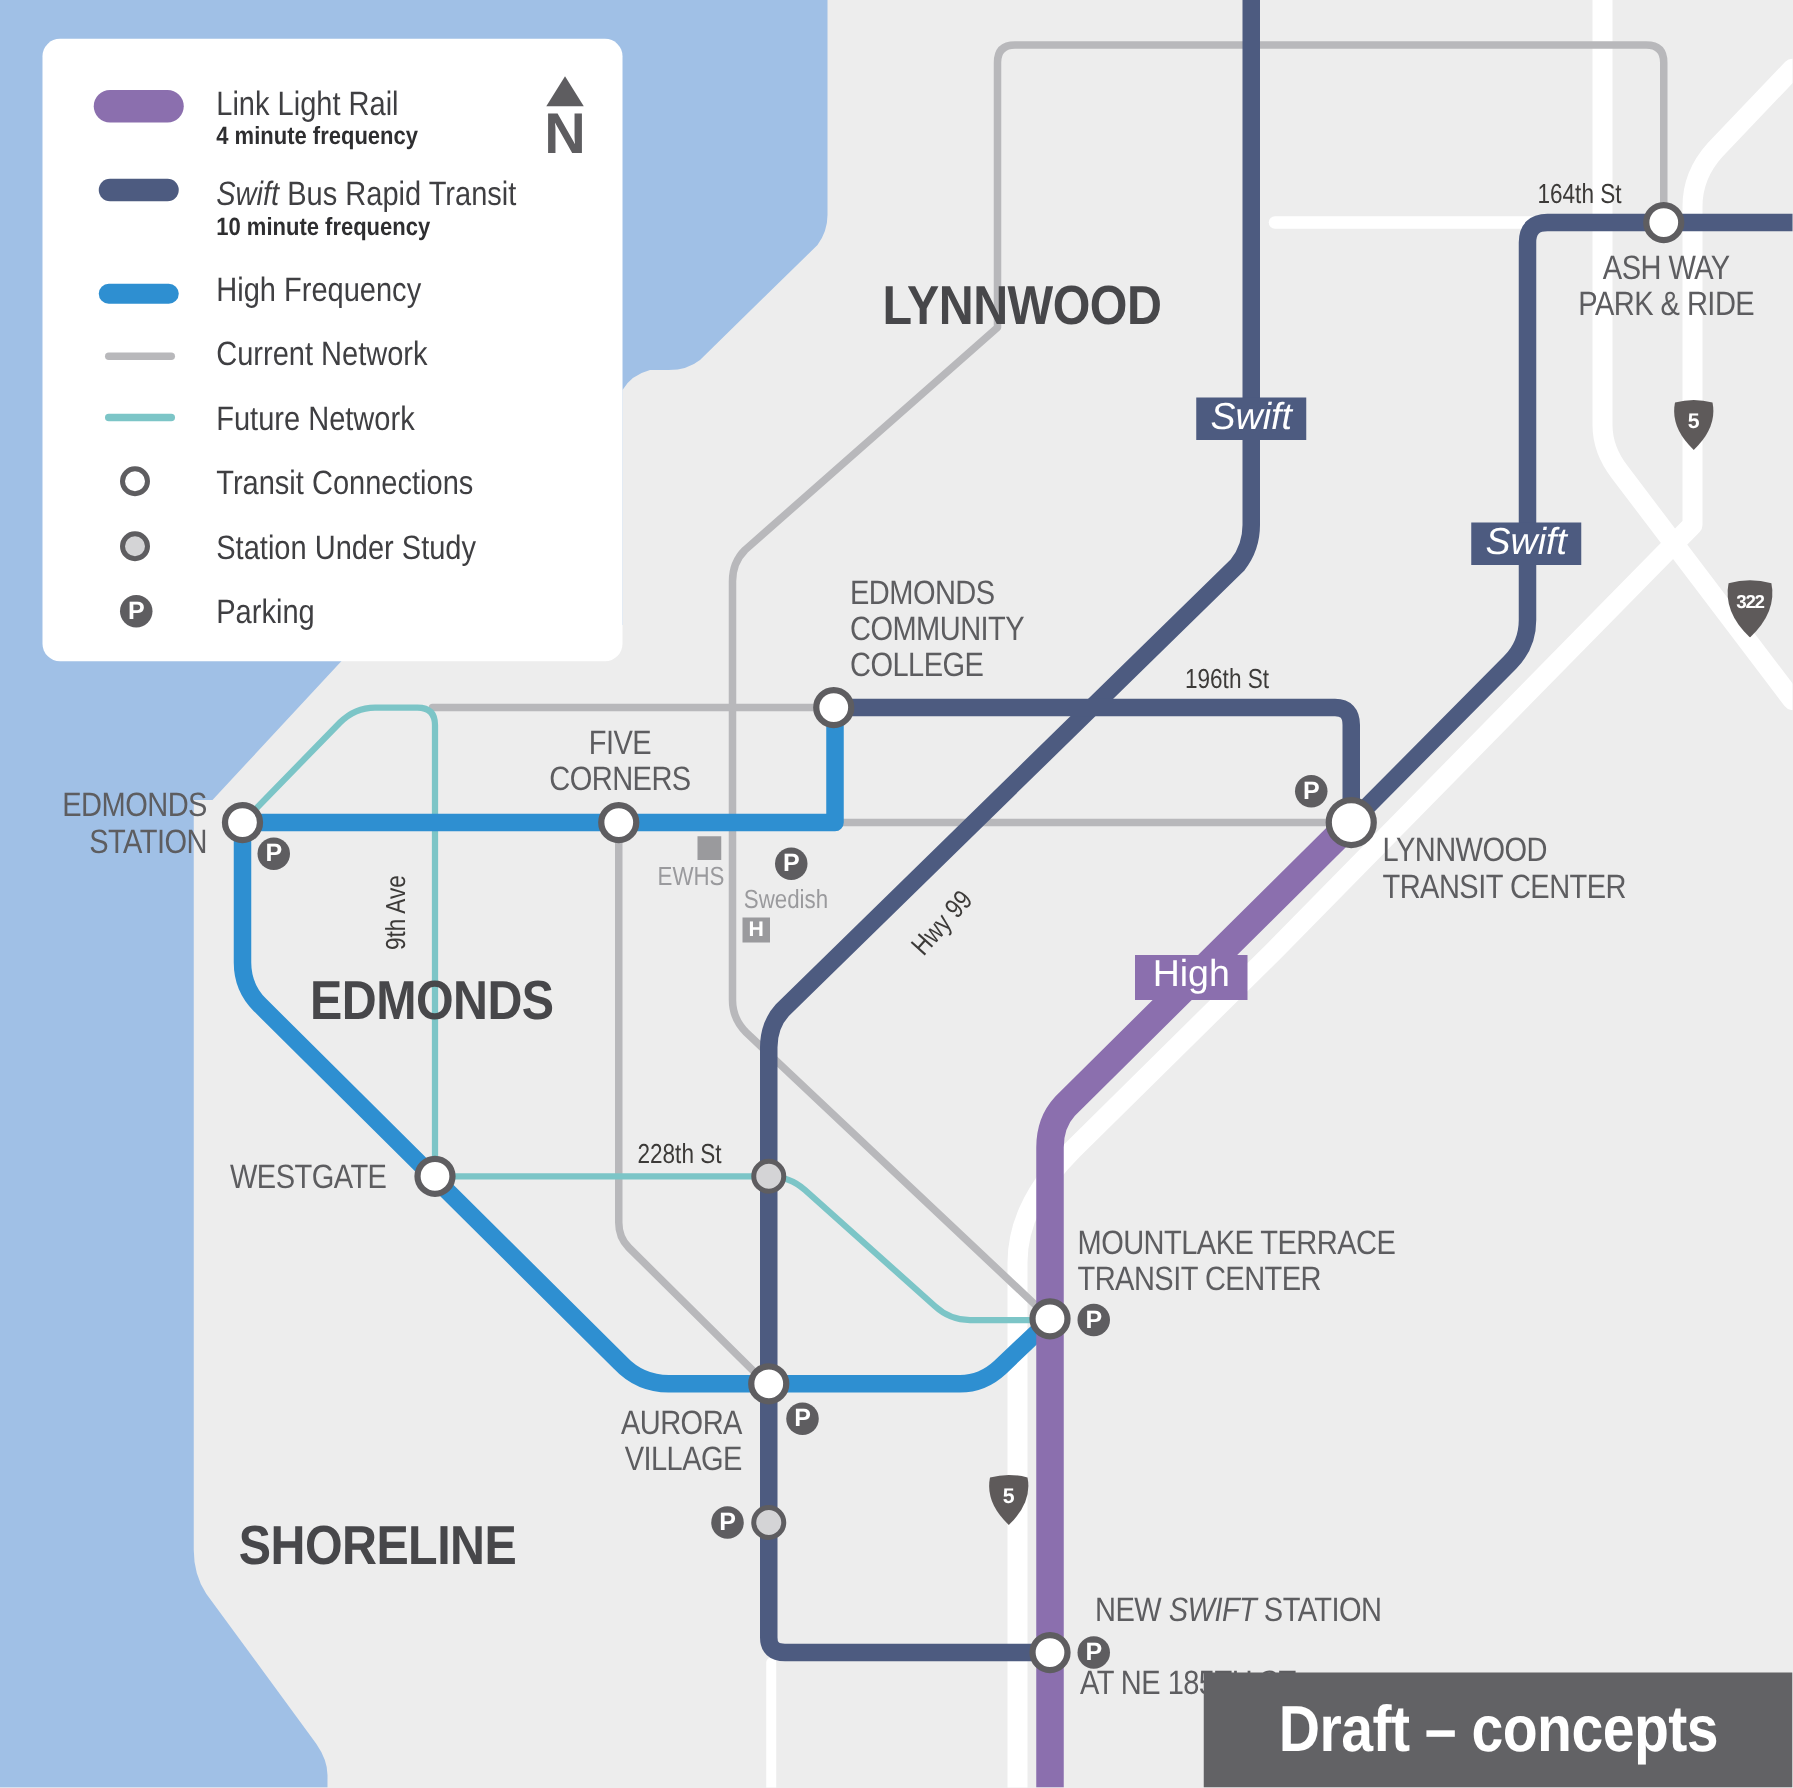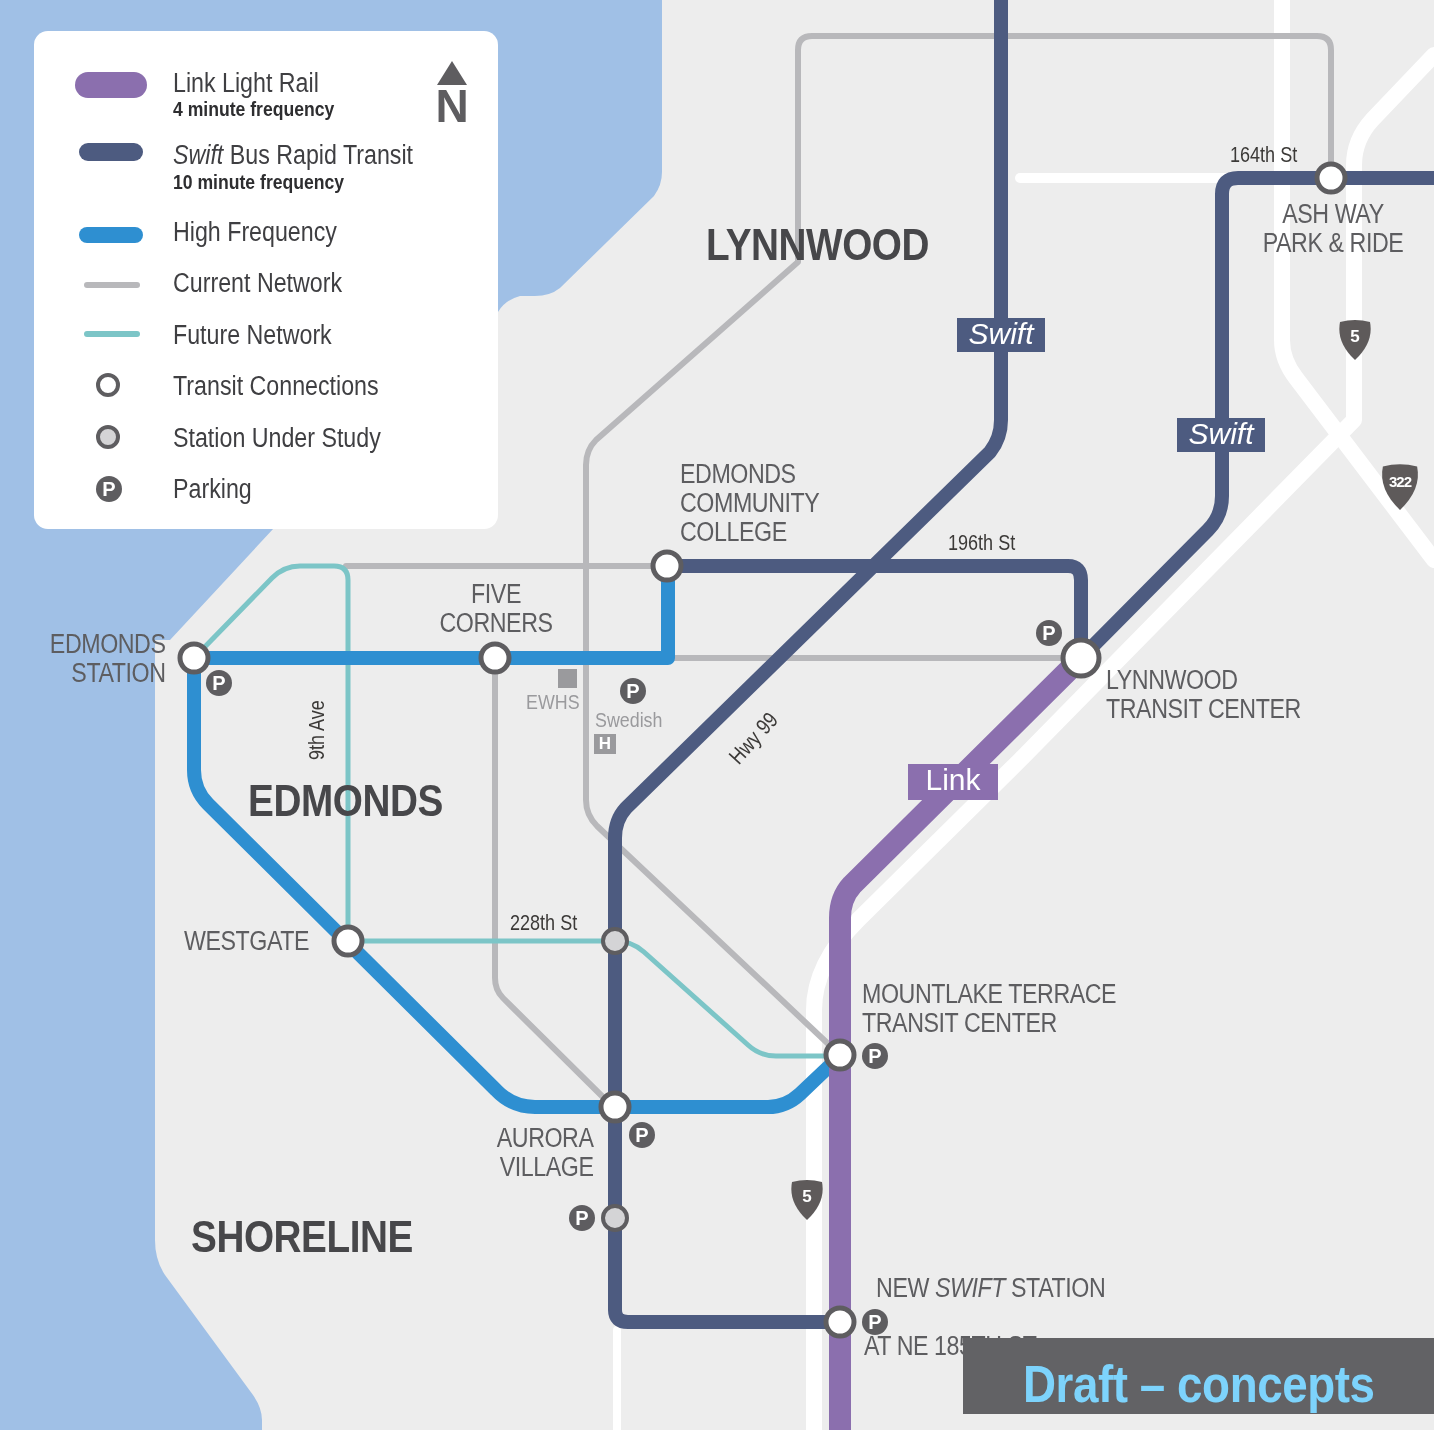--- a/index.html
+++ b/index.html
@@ -23,21 +23,21 @@
   
   #legend { position:absolute; left:34px; top:31px; width:464px; height:498px; background:#fff; border-radius:14px; }
   .lg-row { position:absolute; left:0; width:100%; }
   .lg-swatch { position:absolute; }
   .lg-text { position:absolute; left:139px; color:#3f3f42; font-size:27px; transform:scaleX(0.86); transform-origin:left top; white-space:nowrap; }
   .lg-sub { position:absolute; left:139px; color:#2e2e30; font-weight:bold; font-size:20px; transform:scaleX(0.88); transform-origin:left top; white-space:nowrap; }
   .north { position:absolute; left:400px; top:30px; width:36px; }
   .north .tri { width:0; height:0; border-left:15px solid transparent; border-right:15px solid transparent; border-bottom:24px solid #5e5d60; margin:0 auto; }
   .north .n { color:#5e5d60; font-weight:bold; font-size:46px; line-height:42px; text-align:center; }
 
-  #draft { position:absolute; left:963px; top:1338px; width:471px; height:76px; background:#626265; color:#7dd3fc; font-weight:bold; font-size:52px; line-height:92px; text-align:center; letter-spacing:-0.5px; }
+  #draft { position:absolute; left:963px; top:1338px; width:471px; height:92px; background:#626265; color:#ffffff; font-weight:bold; font-size:52px; line-height:92px; text-align:center; letter-spacing:-0.5px; }
   #draft span { display:inline-block; transform:scaleX(0.88); }
 </style>
 </head>
 <body>
 
 <svg id="map" viewBox="0 0 1434 1430" xmlns="http://www.w3.org/2000/svg">
 
   <rect x="0" y="0" width="1434" height="1430" fill="#ededed"></rect>
 
   <path fill="#a0c0e6" d="M0,0 L662,0 L662,172 Q662,185 654,196 L560,288 Q550,296 535,296 L520,296 Q505,300 498,312 L498,490 L498,500 L300,500 L170,640 L155,640 L155,1240 Q155,1260 165,1275 L253,1395 Q262,1408 262,1420 L262,1430 L0,1430 Z"></path>
@@ -137,21 +137,21 @@
 <div class="park" style="left:206px;top:670px;">P</div>
 <div class="park" style="left:620px;top:678px;">P</div>
 <div class="park" style="left:1036px;top:620px;">P</div>
 <div class="park" style="left:629px;top:1122px;">P</div>
 <div class="park" style="left:569px;top:1205px;">P</div>
 <div class="park" style="left:862px;top:1043px;">P</div>
 <div class="park" style="left:862px;top:1309px;">P</div>
 
 <div class="tag swift" style="left:957px;top:318px;width:88px;height:34px;">Swift</div>
 <div class="tag swift" style="left:1177px;top:418px;width:88px;height:34px;">Swift</div>
-<div class="tag link" style="left:908px;top:764px;width:90px;height:36px;">Link</div>
+<div class="tag link" style="left:908px;top:764px;width:90px;height:36px;">High</div>
 
 <div class="shield" style="left:1337px;top:318px;">
   <svg viewBox="0 0 36 42">
       <path d="M3,4 Q18,0 33,4 Q37,24 18,42 Q-1,24 3,4 Z" fill="#5e5a5a"></path>
     </svg>
   <span>5</span>
 </div>
 <div class="shield wide" style="left:1378px;top:462px;width:44px;height:48px;">
   <svg viewBox="0 0 36 42">
       <path d="M3,4 Q18,0 33,4 Q37,24 18,42 Q-1,24 3,4 Z" fill="#5e5a5a"></path>

